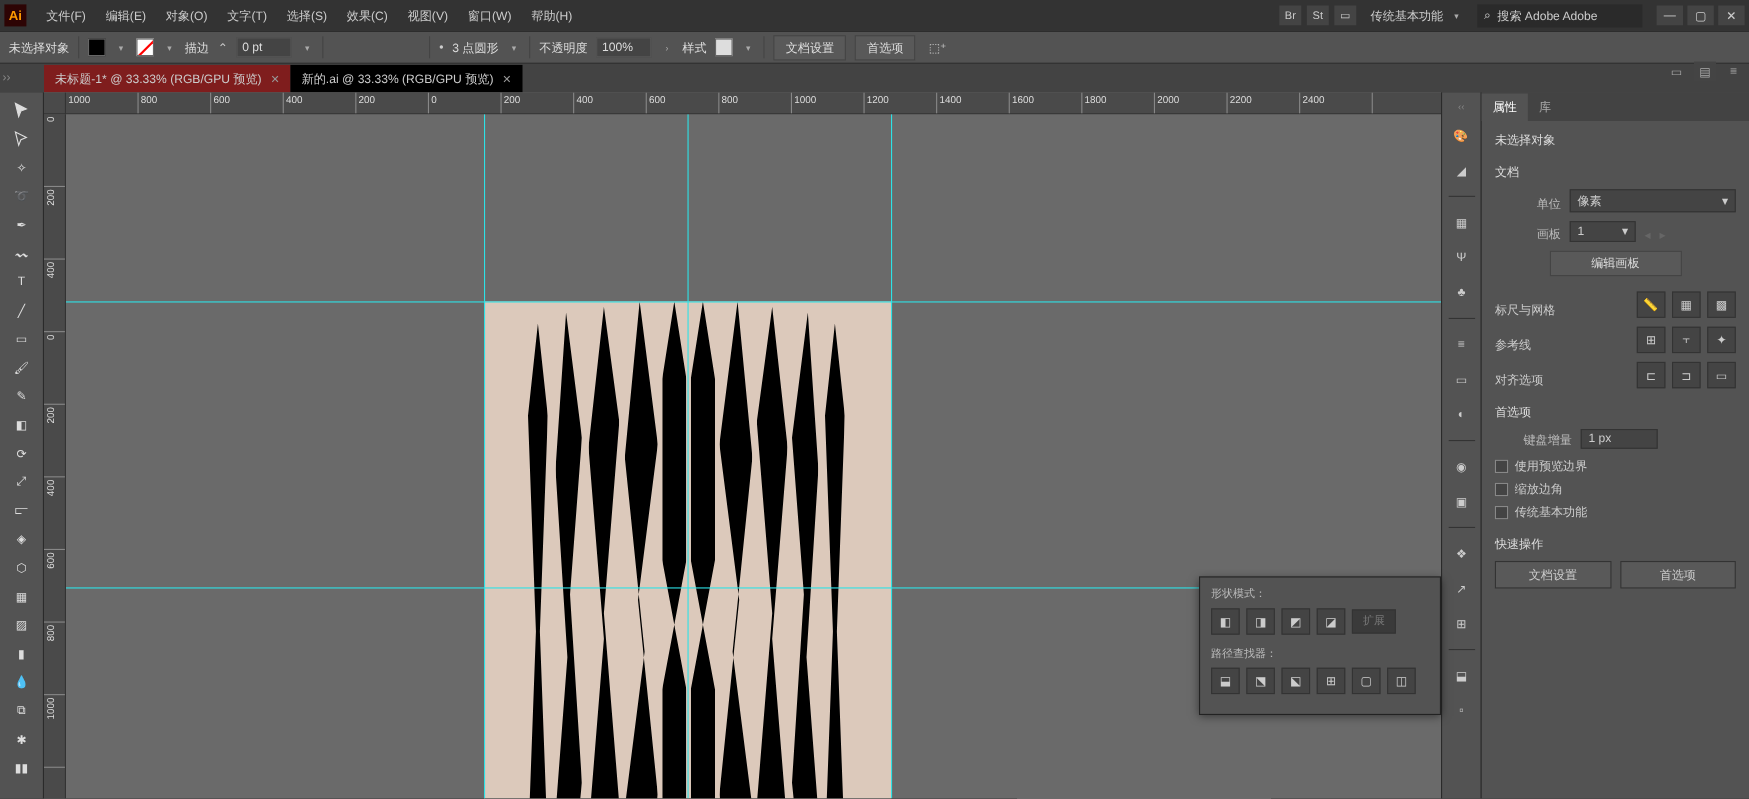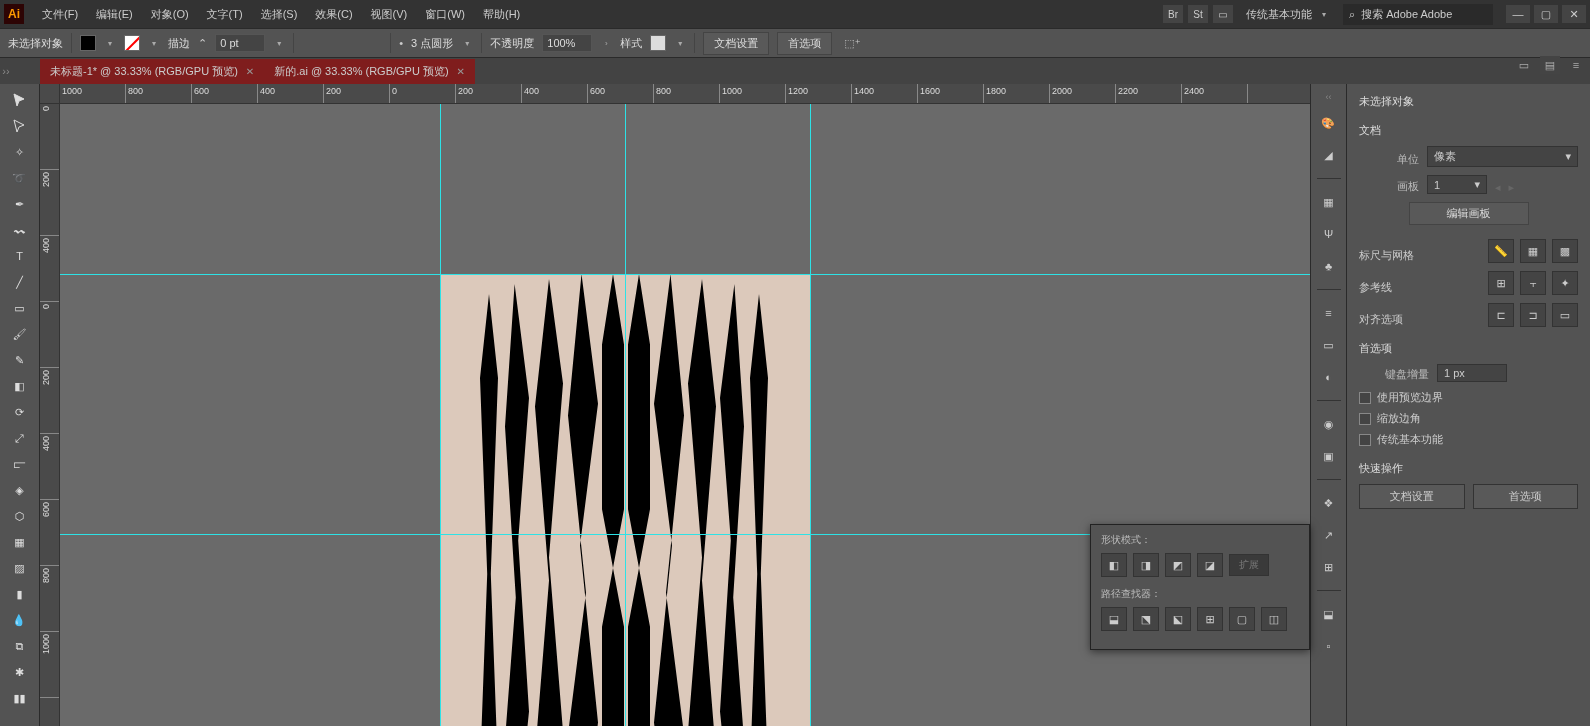--- a/index.html
+++ b/index.html
@@ -19,21 +19,21 @@
 .swatch{width:16px;height:16px;border:1px solid #666}
 .sw-black{background:#000}
 .sw-none{background:#fff;position:relative;overflow:hidden}
 .sw-none::after{content:"";position:absolute;width:24px;height:2px;background:red;transform:rotate(-45deg);top:7px;left:-4px}
 .dd-arrow{width:12px;height:14px;display:flex;align-items:center;justify-content:center;color:#aaa;font-size:8px}
 .input-num{background:#444;border:1px solid #555;padding:2px 4px;width:50px;color:#ddd}
 .btn{background:#595959;border:1px solid #444;padding:3px 10px;color:#ddd;cursor:pointer}
 .cb-divider{width:1px;height:20px;background:#444}
 .tabbar{height:26px;background:#434343;display:flex;align-items:flex-end;padding-left:40px}
 .tabbar-handle{position:absolute;left:0;width:12px;height:26px;display:flex;align-items:center;justify-content:center;color:#888}
-.doc-tab{padding:5px 10px;display:flex;align-items:center;gap:8px;background:#7f1d1d;color:#aaa;cursor:pointer}
+.doc-tab{padding:5px 10px;display:flex;align-items:center;gap:8px;background:#000000;color:#aaa;cursor:pointer}
 .doc-tab.active{background:#7f1d1d;color:#fff}
 .tab-close{font-size:10px;color:#999}
 .main{display:flex;height:calc(726px - 84px)}
 .toolbox{width:40px;background:#535353;display:flex;flex-direction:column;align-items:center;padding-top:4px;gap:2px;border-right:1px solid #2a2a2a}
 .tool{width:26px;height:24px;display:flex;align-items:center;justify-content:center;cursor:pointer;color:#ddd}
 .tool svg{width:16px;height:16px;fill:#ddd;stroke:#ddd}
 .canvas-area{flex:1;position:relative;background:#666;overflow:hidden}
 .ruler-h{position:absolute;top:0;left:20px;right:0;height:20px;background:#4a4a4a;border-bottom:1px solid #333;display:flex}
 .ruler-v{position:absolute;top:20px;left:0;width:20px;bottom:0;background:#4a4a4a;border-right:1px solid #333}
 .ruler-corner{position:absolute;top:0;left:0;width:20px;height:20px;background:#4a4a4a;border-right:1px solid #333;border-bottom:1px solid #333}
@@ -326,20 +326,24 @@
     <div class="dock-sep"></div>
     <div class="dock-ico">❖</div>
     <div class="dock-ico">↗</div>
     <div class="dock-ico">⊞</div>
     <div class="dock-sep"></div>
     <div class="dock-ico">⬓</div>
     <div class="dock-ico">▫</div>
   </div>
 
   <div class="rightpanel">
+    <div class="panel-tabs">
+      <div class="panel-tab active">属性</div>
+      <div class="panel-tab">库</div>
+    </div>
     <div class="panel-body">
       <div class="panel-section">
           <div class="panel-heading">未选择对象</div>
         </div>
       <div class="panel-section">
         <div class="panel-heading">文档</div>
         <div class="panel-row">
           <label>单位</label>
           <div class="panel-select">
               <span>像素</span>

